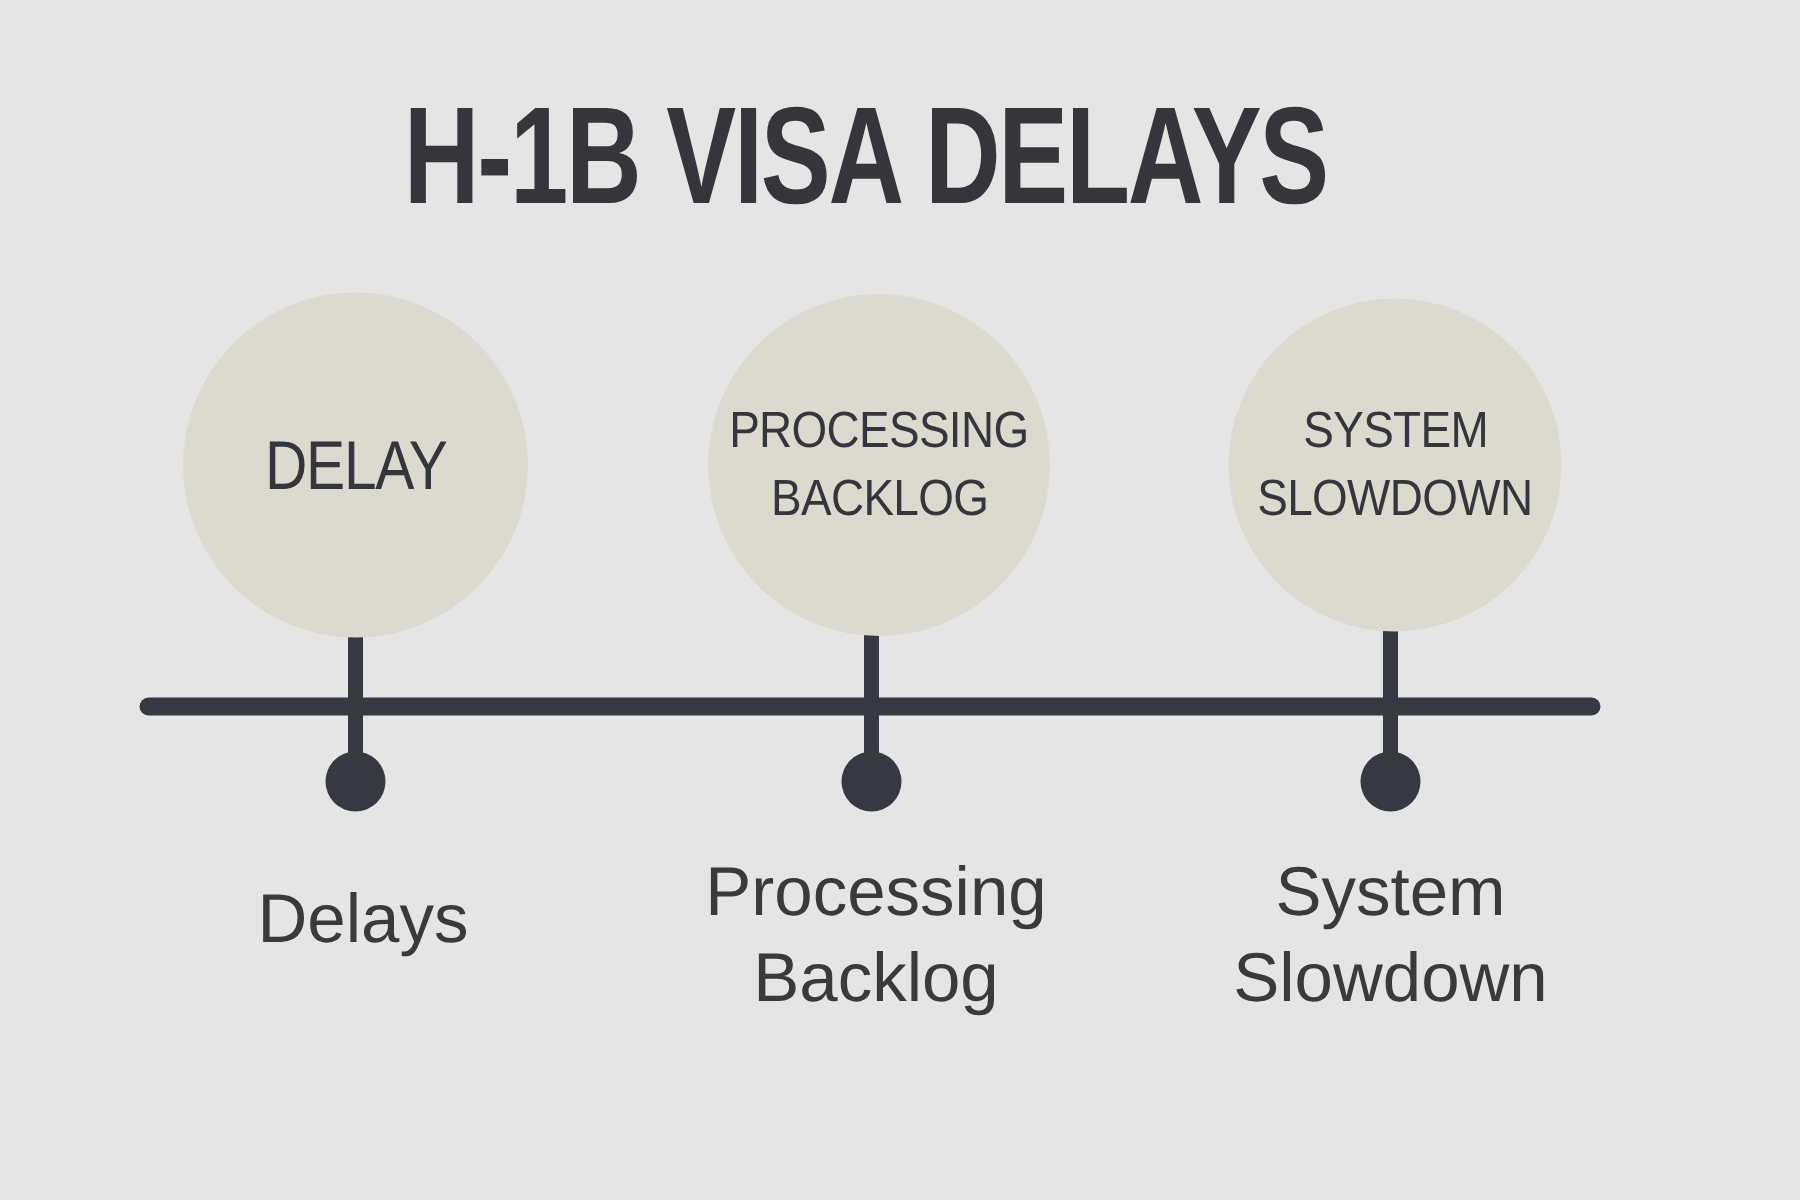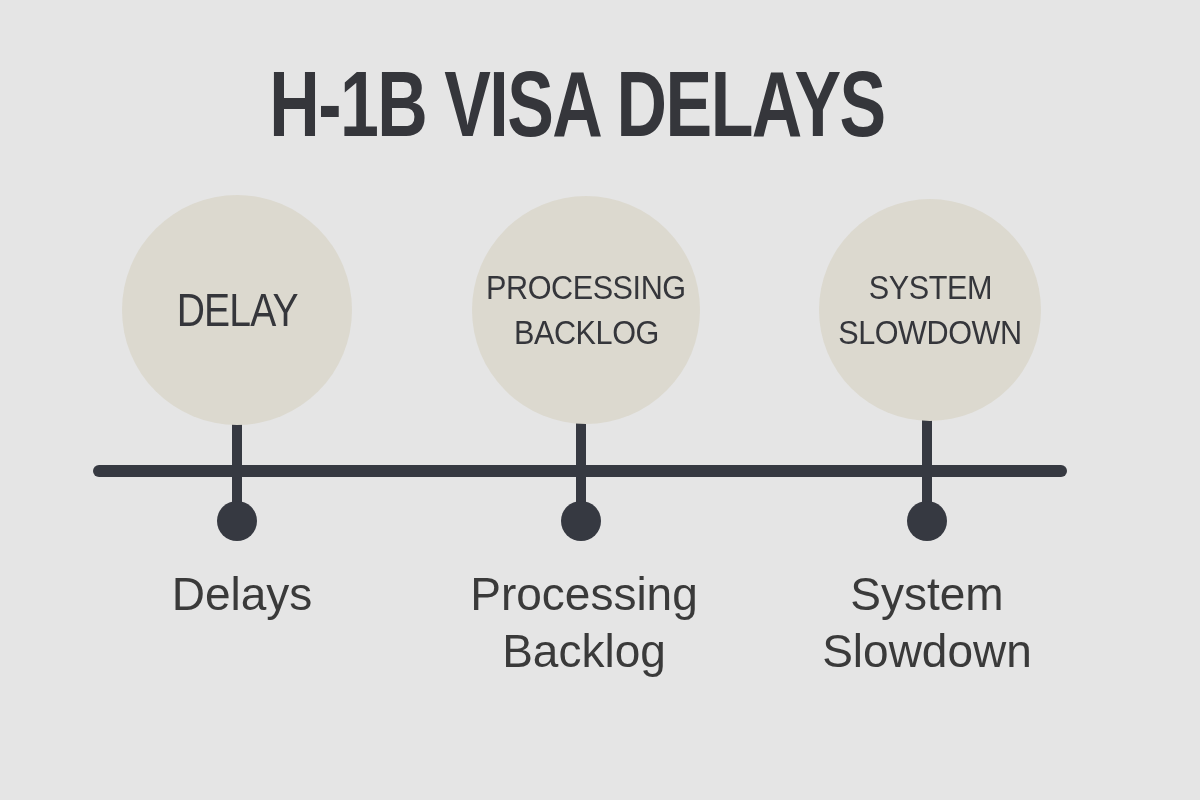--- a/index.html
+++ b/index.html
@@ -91,21 +91,21 @@
   .axis-label {
     position: absolute;
     top: 566px;
     width: 320px;
     text-align: center;
     font-size: 46px;
     line-height: 57px;
     color: #3a3a3a;
   }
   .axis-label .line { display: block; }
-  .axis-label-1 { left: 82px; }
+  .axis-label-1 { left: 82px; margin-top: 18px; }
   .axis-label-2 { left: 424px; }
   .axis-label-3 { left: 767px; }
 </style>
 </head>
 <body>
 
 <div class="stage">
 
   <div class="title-wrap">
     <span class="title">H-1B VISA DELAYS</span>

